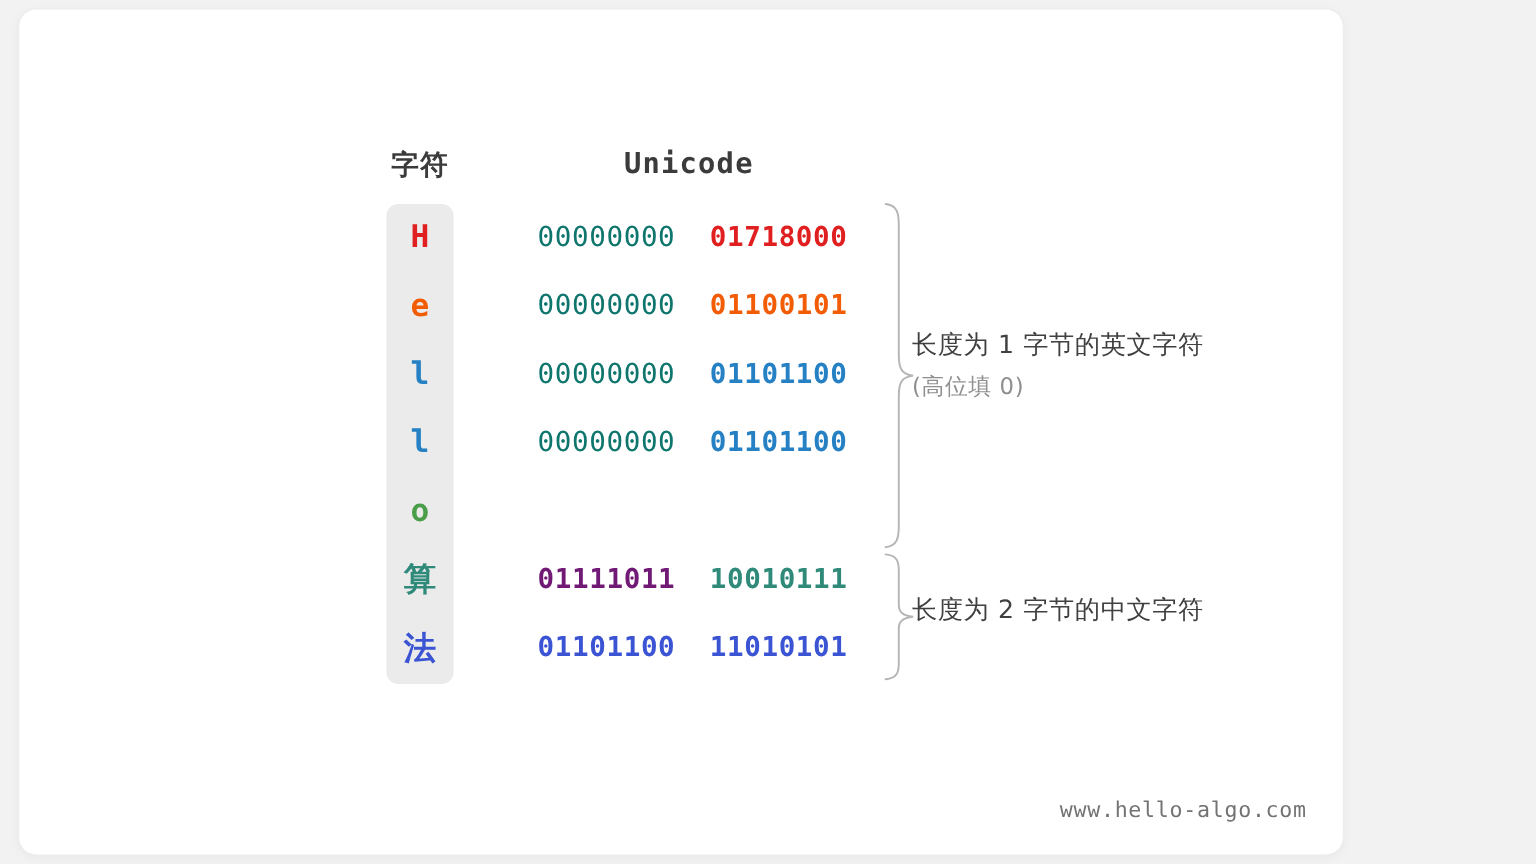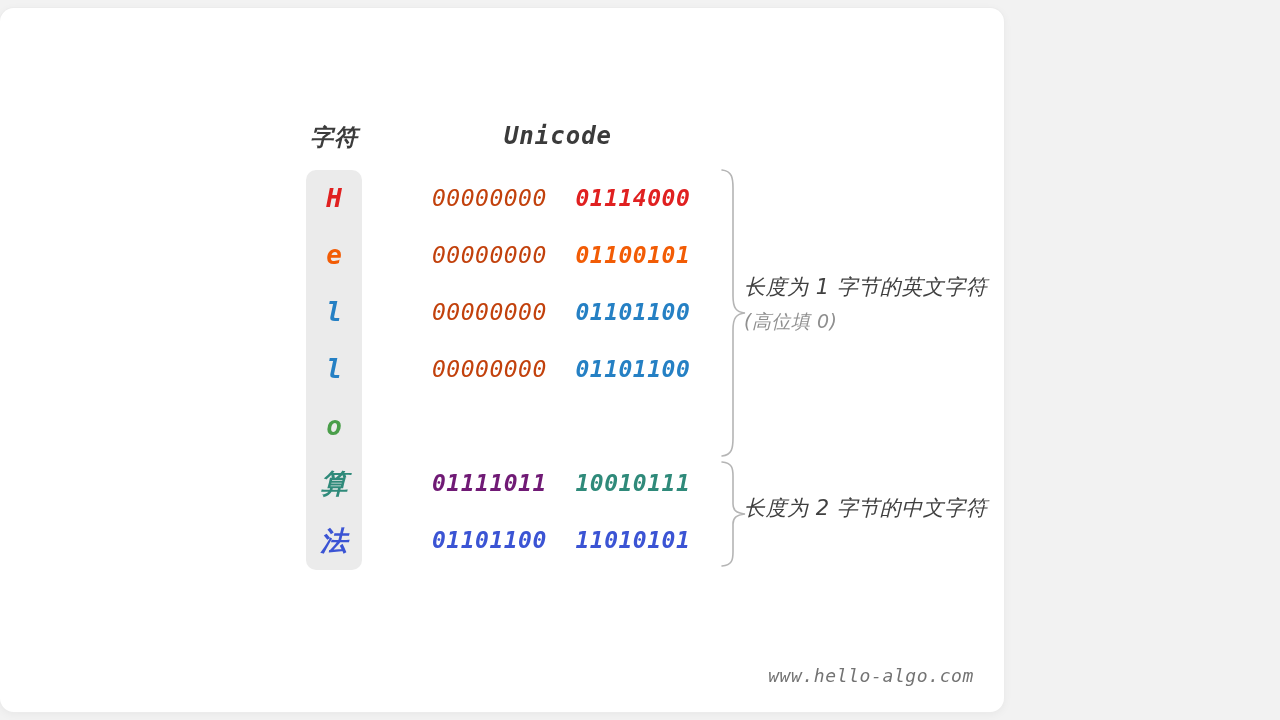--- a/index.html
+++ b/index.html
@@ -15,28 +15,27 @@
     position: relative;
     width: 1280px;
     height: 720px;
     overflow: hidden;
     background: #f2f2f2;
   }
 
   
   #card {
     position: absolute;
-    left: 0;
+    left: 16px;
     top: 8px;
-    width: 1004px;
+    width: 1103px;
     height: 704px;
     background: #ffffff;
     border-radius: 14px;
     box-shadow: 0 0 0 1px #ececec, 0 2px 10px rgba(0,0,0,0.05);
-    font-style: italic;
   }
 
   
   .col-header {
     position: absolute;
     font-weight: bold;
     color: #3b3b3b;
     text-align: center;
     white-space: nowrap;
   }
@@ -97,21 +96,21 @@
     left: 432px;
     width: 252px;
     height: 57px;
     line-height: 57px;
     font-family: "DejaVu Sans Mono", "Liberation Mono", monospace;
     font-size: 23px;
     letter-spacing: 0.5px;
     white-space: pre;
   }
   .bits-hi {
-    color: #c2410c;
+    color: #0f766e;
     font-weight: normal;
   }
   .bits-hi.strong {
     font-weight: bold;
   }
   .bits-lo {
     font-weight: bold;
   }
 
   
@@ -161,21 +160,21 @@
   <div id="card">
 
     <div class="col-header" id="header-char">字符</div>
     <div class="col-header" id="header-unicode">Unicode</div>
 
     <div id="char-panel"></div>
 
     <div id="rows-container">
         <div class="row" style="top: 162px;">
           <div class="char-cell" style="color: rgb(224, 32, 32);">H</div>
-          <div class="bits-cell"><span class="bits-hi">00000000</span><span>  </span><span class="bits-lo" style="color: rgb(224, 32, 32);">01114000</span></div>
+          <div class="bits-cell"><span class="bits-hi">00000000</span><span>  </span><span class="bits-lo" style="color: rgb(224, 32, 32);">01718000</span></div>
         </div>
         <div class="row" style="top: 219px;">
           <div class="char-cell" style="color: rgb(242, 92, 5);">e</div>
           <div class="bits-cell"><span class="bits-hi">00000000</span><span>  </span><span class="bits-lo" style="color: rgb(242, 92, 5);">01100101</span></div>
         </div>
         <div class="row" style="top: 276px;">
           <div class="char-cell" style="color: rgb(37, 128, 196);">l</div>
           <div class="bits-cell"><span class="bits-hi">00000000</span><span>  </span><span class="bits-lo" style="color: rgb(37, 128, 196);">01101100</span></div>
         </div>
         <div class="row" style="top: 333px;">

